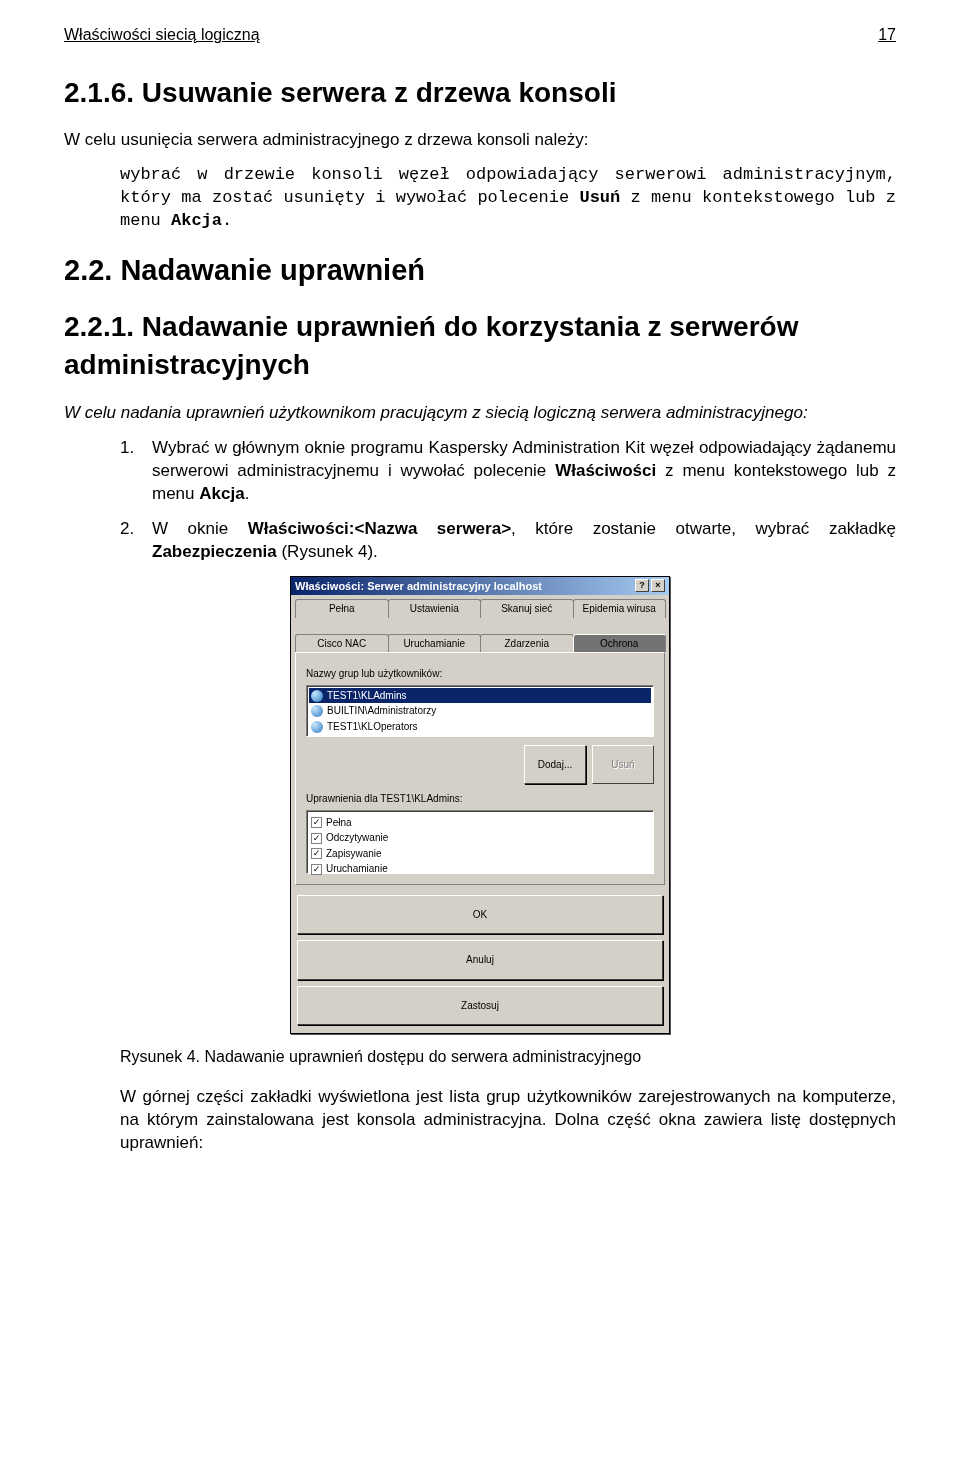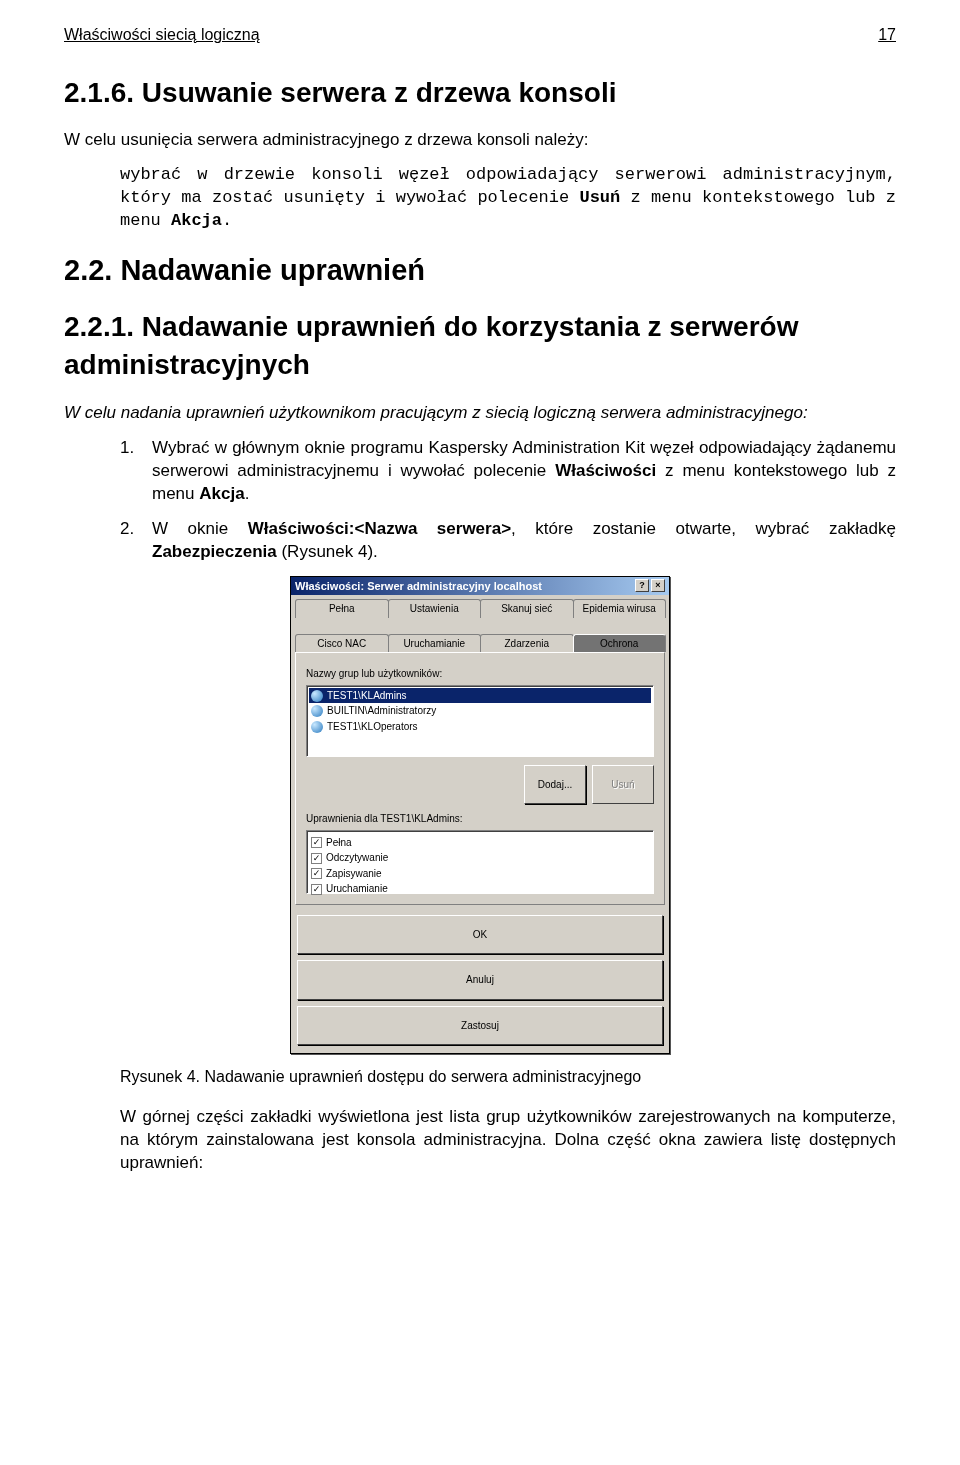--- a/index.html
+++ b/index.html
@@ -112,21 +112,21 @@
     background: #d4d0c8;
   }
   .field-label { font-size: 10px; margin: 4px 0 4px 0; }
   .listbox {
     background: #fff;
     border: 1px solid #808080;
     border-right-color:#fff;
     border-bottom-color:#fff;
     box-shadow: inset 1px 1px 0 #404040;
     padding: 2px;
-    height: 72px;
+    height: 52px;
     overflow: hidden;
     font-size: 10px;
   }
   .listbox .item { display: flex; align-items: center; gap: 4px; padding: 1px 2px; }
   .listbox .item.selected { background: #0a246a; color: #fff; }
   .group-icon {
     width: 12px; height: 12px;
     border-radius: 50%;
     background: radial-gradient(circle at 30% 30%, #c8e8ff, #2a7abf);
     flex: 0 0 12px;

